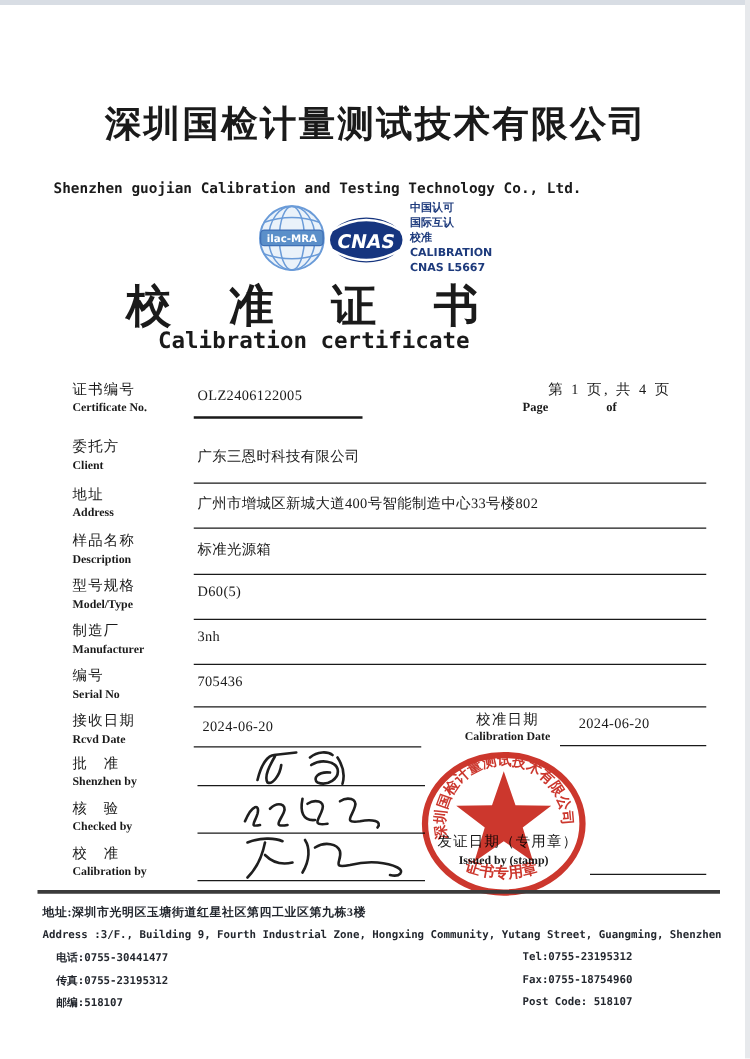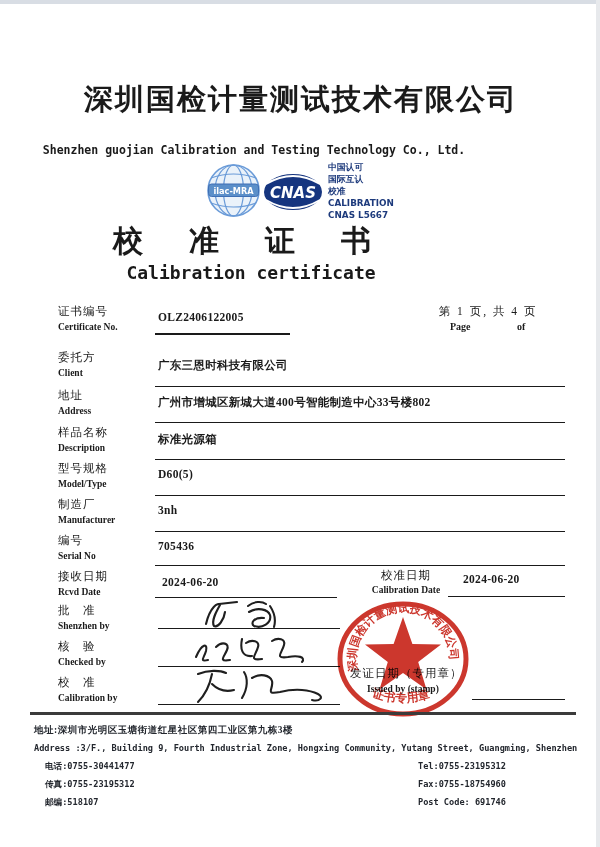--- a/index.html
+++ b/index.html
@@ -13,34 +13,34 @@
   .company-en{position:absolute;left:0;top:143px;width:508px;text-align:center;
       font-family:"DejaVu Sans Mono",monospace;font-weight:bold;font-size:11.5px;}
 
   .logo-ilac{position:absolute;left:207px;top:164px;}
   .logo-cnas{position:absolute;left:263px;top:170px;}
   .accr{position:absolute;left:328px;top:162px;line-height:11px;color:#1d3a7c;
         font-family:"DejaVu Sans",sans-serif;font-weight:bold;font-size:8.8px;}
   .accr div{margin:0 0 1px 0;}
 
   .cert-title-zh{position:absolute;left:0;top:221px;width:484px;text-align:center;
-      font-family:"DejaVu Sans",sans-serif;font-weight:bold;font-size:30px;letter-spacing:46px;text-indent:46px;}
+      font-family:"DejaVu Sans",sans-serif;font-weight:bold;font-size:36px;letter-spacing:46px;text-indent:46px;}
   .cert-title-en{position:absolute;left:0;top:262px;width:502px;text-align:center;
       font-family:"DejaVu Sans Mono",monospace;font-weight:bold;font-size:18px;}
 
   .flabel{position:absolute;left:58px;}
   .flabel .zh{font-size:11.5px;letter-spacing:1px;}
   .flabel .en{font-weight:bold;font-size:9.5px;margin-top:3px;letter-spacing:0;}
-  .fvalue{position:absolute;font-size:11.5px;letter-spacing:.3px;white-space:nowrap;font-weight:bold;}
+  .fvalue{position:absolute;font-size:11.5px;letter-spacing:.3px;white-space:nowrap;}
   .fline{position:absolute;border-top:1.5px solid #1a1a1a;height:0;}
 
   .pageinfo{position:absolute;left:408px;top:304px;width:160px;}
   .pageinfo .zh{font-size:11.5px;letter-spacing:2px;text-align:center;}
   .pageinfo .en{font-weight:bold;font-size:10px;margin-top:2px;}
-  .pageinfo .en .pg{margin-left:42px;}
+  .pageinfo .en .pg{margin-left:10px;}
   .pageinfo .en .of{margin-left:44px;}
 
   .cd-label{position:absolute;left:348px;top:568px;width:116px;text-align:center;}
   .cd-label .zh{font-size:11.5px;letter-spacing:1px;}
   .cd-label .en{font-weight:bold;font-size:9.5px;margin-top:2px;}
 
   .issued{position:absolute;left:350px;top:666px;width:225px;}
   .issued .zh{font-size:11.5px;letter-spacing:1px;}
   .issued .en{font-weight:bold;font-size:9.5px;margin-top:3px;margin-left:17px;}
 
@@ -221,15 +221,15 @@
 
   <div class="thickline"></div>
   <div class="footer">
     <div class="f-zh" style="top:724px">地址:深圳市光明区玉塘街道红星社区第四工业区第九栋3楼</div>
     <div class="f-mono" style="left:34px;top:743px">Address :3/F., Building 9, Fourth Industrial Zone, Hongxing Community, Yutang Street, Guangming, Shenzhen</div>
     <div class="f-mono" style="left:45px;top:761px">电话:0755-30441477</div>
     <div class="f-mono" style="left:418px;top:761px">Tel:0755-23195312</div>
     <div class="f-mono" style="left:45px;top:779px">传真:0755-23195312</div>
     <div class="f-mono" style="left:418px;top:779px">Fax:0755-18754960</div>
     <div class="f-mono" style="left:45px;top:797px">邮编:518107</div>
-    <div class="f-mono" style="left:418px;top:797px">Post Code: 691746</div>
+    <div class="f-mono" style="left:418px;top:797px">Post Code: 518107</div>
   </div>
 </div>
 
 </body></html>

